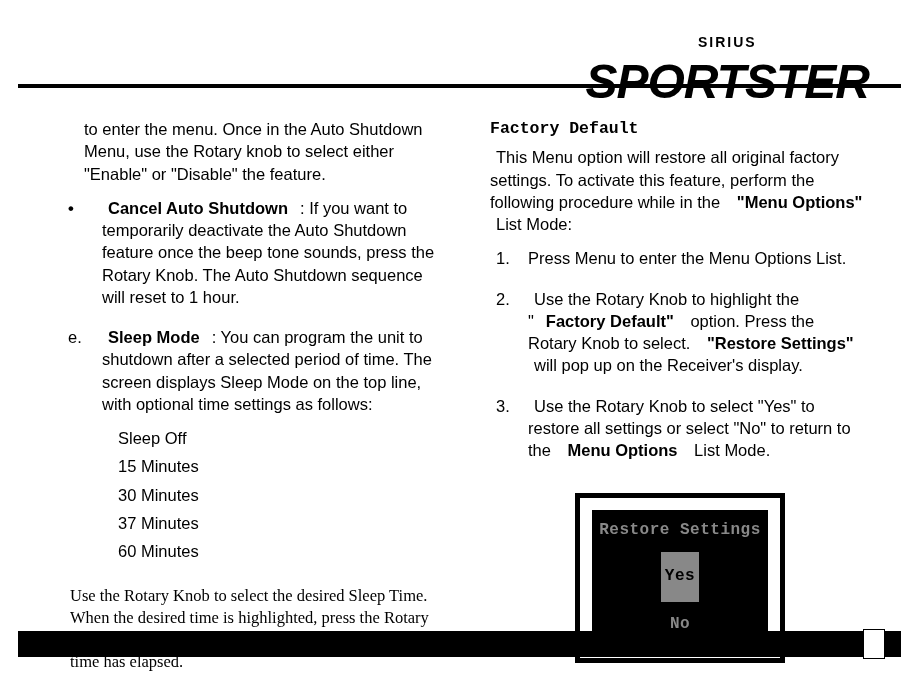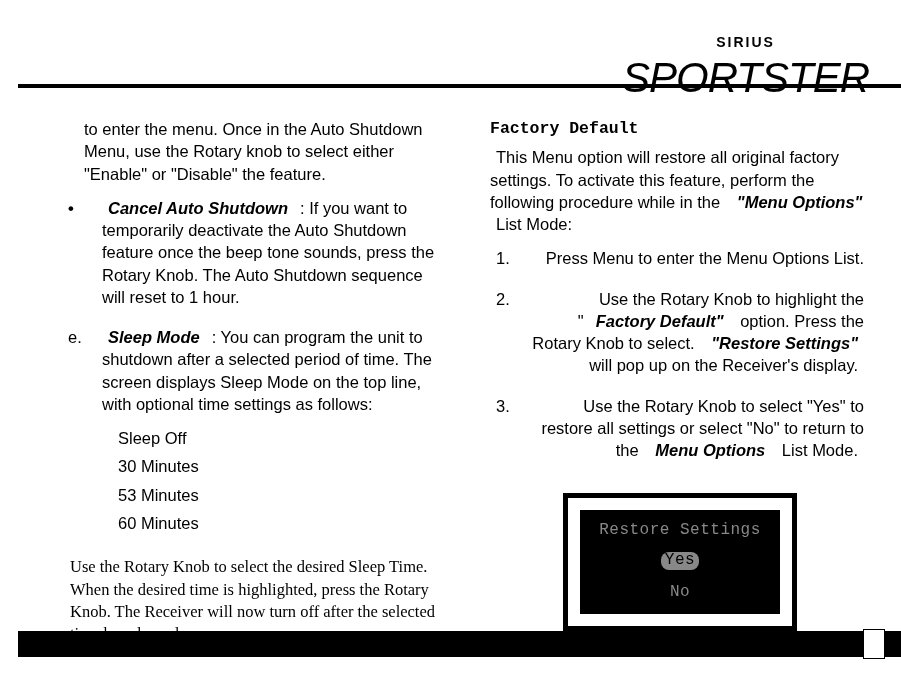--- a/index.html
+++ b/index.html
@@ -18,22 +18,22 @@
       text-align: right;
     }
     .brand-small {
       font-size: 14px;
       font-weight: 900;
       letter-spacing: 2px;
       margin-bottom: -2px;
       text-align: center;
     }
     .brand-big {
-      font-size: 42px;
-      font-weight: 400;
+      font-size: 48px;
+      font-weight: 700;
       font-style: italic;
       letter-spacing: -1px;
       font-family: Arial Black, Arial, sans-serif;
     }
     .divider-top {
       position: absolute;
       top: 66px;
       left: 0;
       width: 100%;
       height: 4px;
@@ -89,65 +89,65 @@
       margin-bottom: 2px;
       font-family: Liberation Mono, monospace;
     }
     .num-row {
       display: flex;
     }
     .num-mark {
       width: 20px;
       flex-shrink: 0;
     }
-    .num-content { flex: 1; text-align: right; }
+    .num-content { flex: 1; }
     .screen-box {
-      width: 234px;
+      width: 210px;
       margin: 26px auto 0 auto;
       border: 5px solid #000;
       padding: 6px;
+      font-weight: bold;
     }
     .screen-inner {
       background: #000;
       color: #888;
       font-family: "Courier New", monospace;
       font-size: 16px;
       text-align: center;
       padding: 4px 0 6px 0;
       letter-spacing: 0.5px;
       line-height: 1.25;
     }
     .screen-line { white-space: pre; }
     .screen-sel {
       display: inline-block;
       background: #888;
       color: #000;
-      padding: 0 4px;
+      padding: 16px 4px;
       line-height: 1.1;
-      border-radius: 8px;
     }
     .footer-bar {
       position: absolute;
       left: 0;
       bottom: 24px;
       width: 100%;
       height: 26px;
       background: #000;
     }
     .page-box {
       position: absolute;
       right: 22px;
       bottom: 22px;
       width: 22px;
       height: 30px;
       background: #fff;
       border: 1px solid #000;
       z-index: 2;
     }
-    b { font-weight: bold; font-style: italic; }
+    b { font-weight: bold; }
   </style>
 </head>
 <body>
 
 <div class="header">
   <div class="brand-small">SIRIUS</div>
   <div class="brand-big">SPORTSTER</div>
 </div>
 
 <div class="divider-top"></div>
@@ -166,22 +166,23 @@
 
     <div class="letter-row">
       <div class="letter-mark">e.</div>
       <div class="bullet-content">
         <b>Sleep Mode</b><span>: You can program the unit to shutdown after a selected period of time. The screen displays Sleep Mode on the top line, with optional time settings as follows:</span>
       </div>
     </div>
 
     <div class="sleep-list">
       <div>Sleep Off</div>
+      <div>15 Minutes</div>
       <div>30 Minutes</div>
-      <div>53 Minutes</div>
+      <div>37 Minutes</div>
       <div>60 Minutes</div>
     </div>
 
     <div class="trailing-para">Use the Rotary Knob to select the desired Sleep Time. When the desired time is highlighted, press the Rotary Knob. The Receiver will now turn off after the selected time has elapsed.</div>
   </div>
 
   <div class="col col-right">
     <div class="fd-heading">Factory Default</div>
 
     <div>

